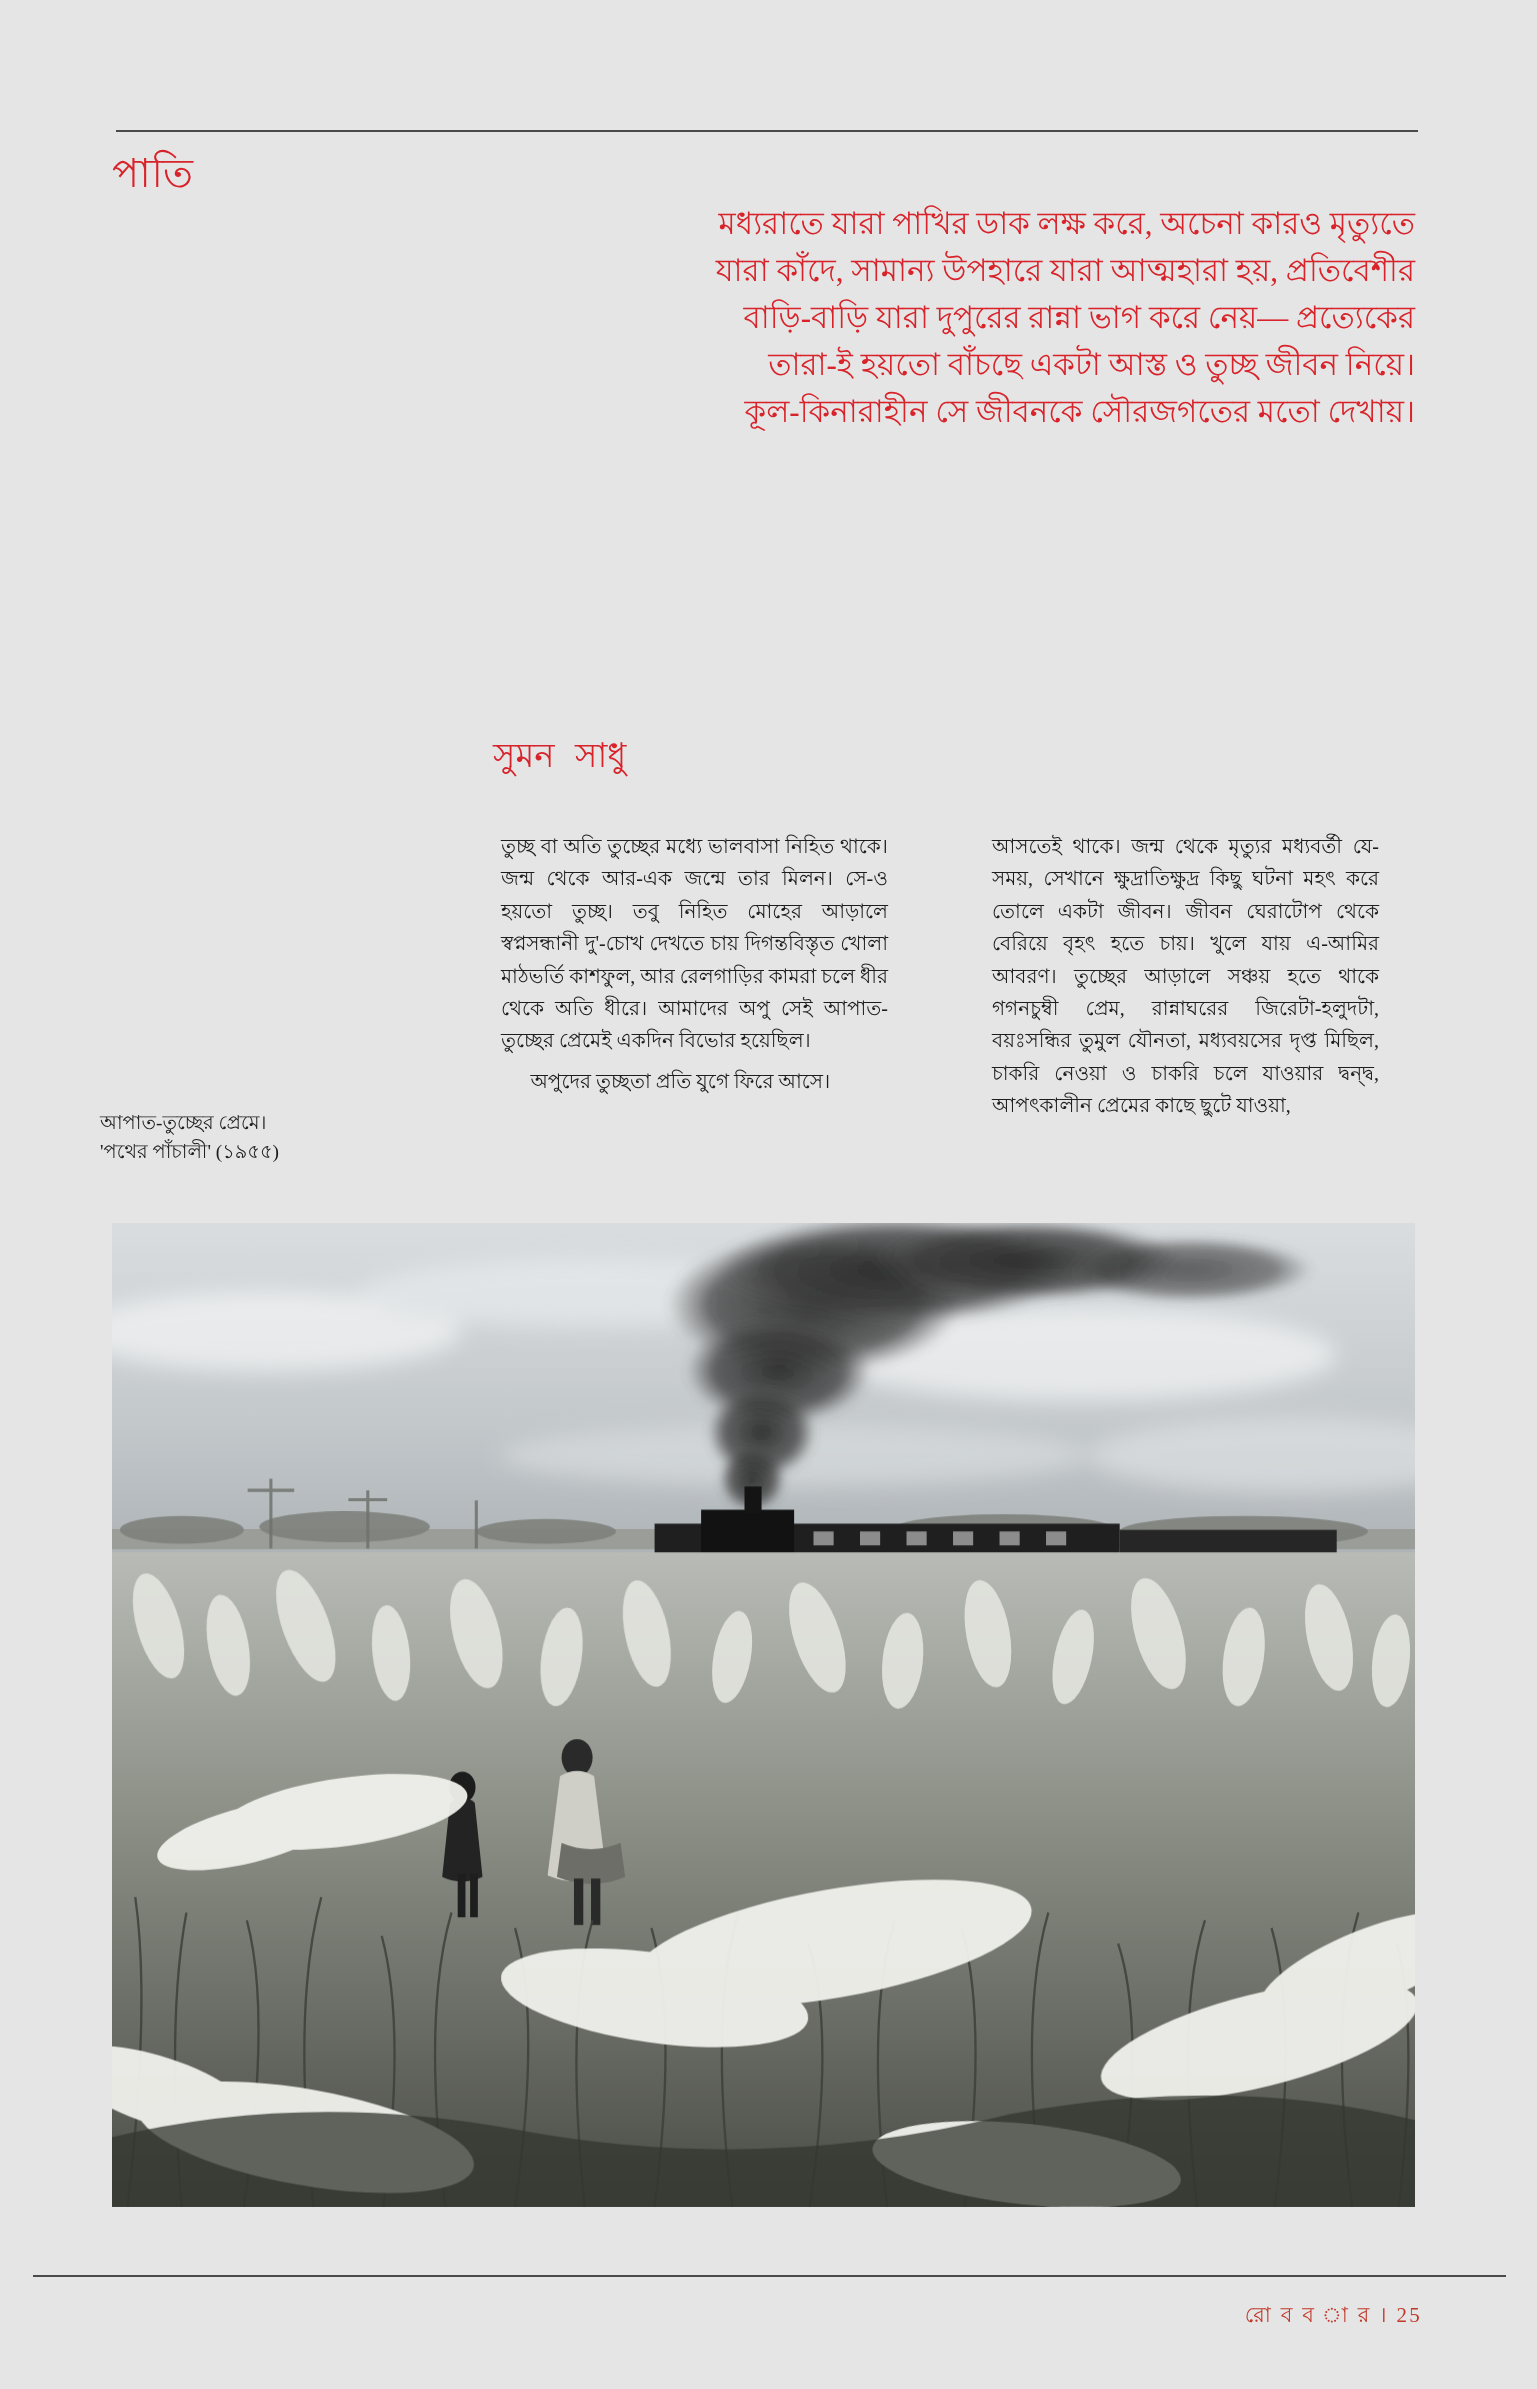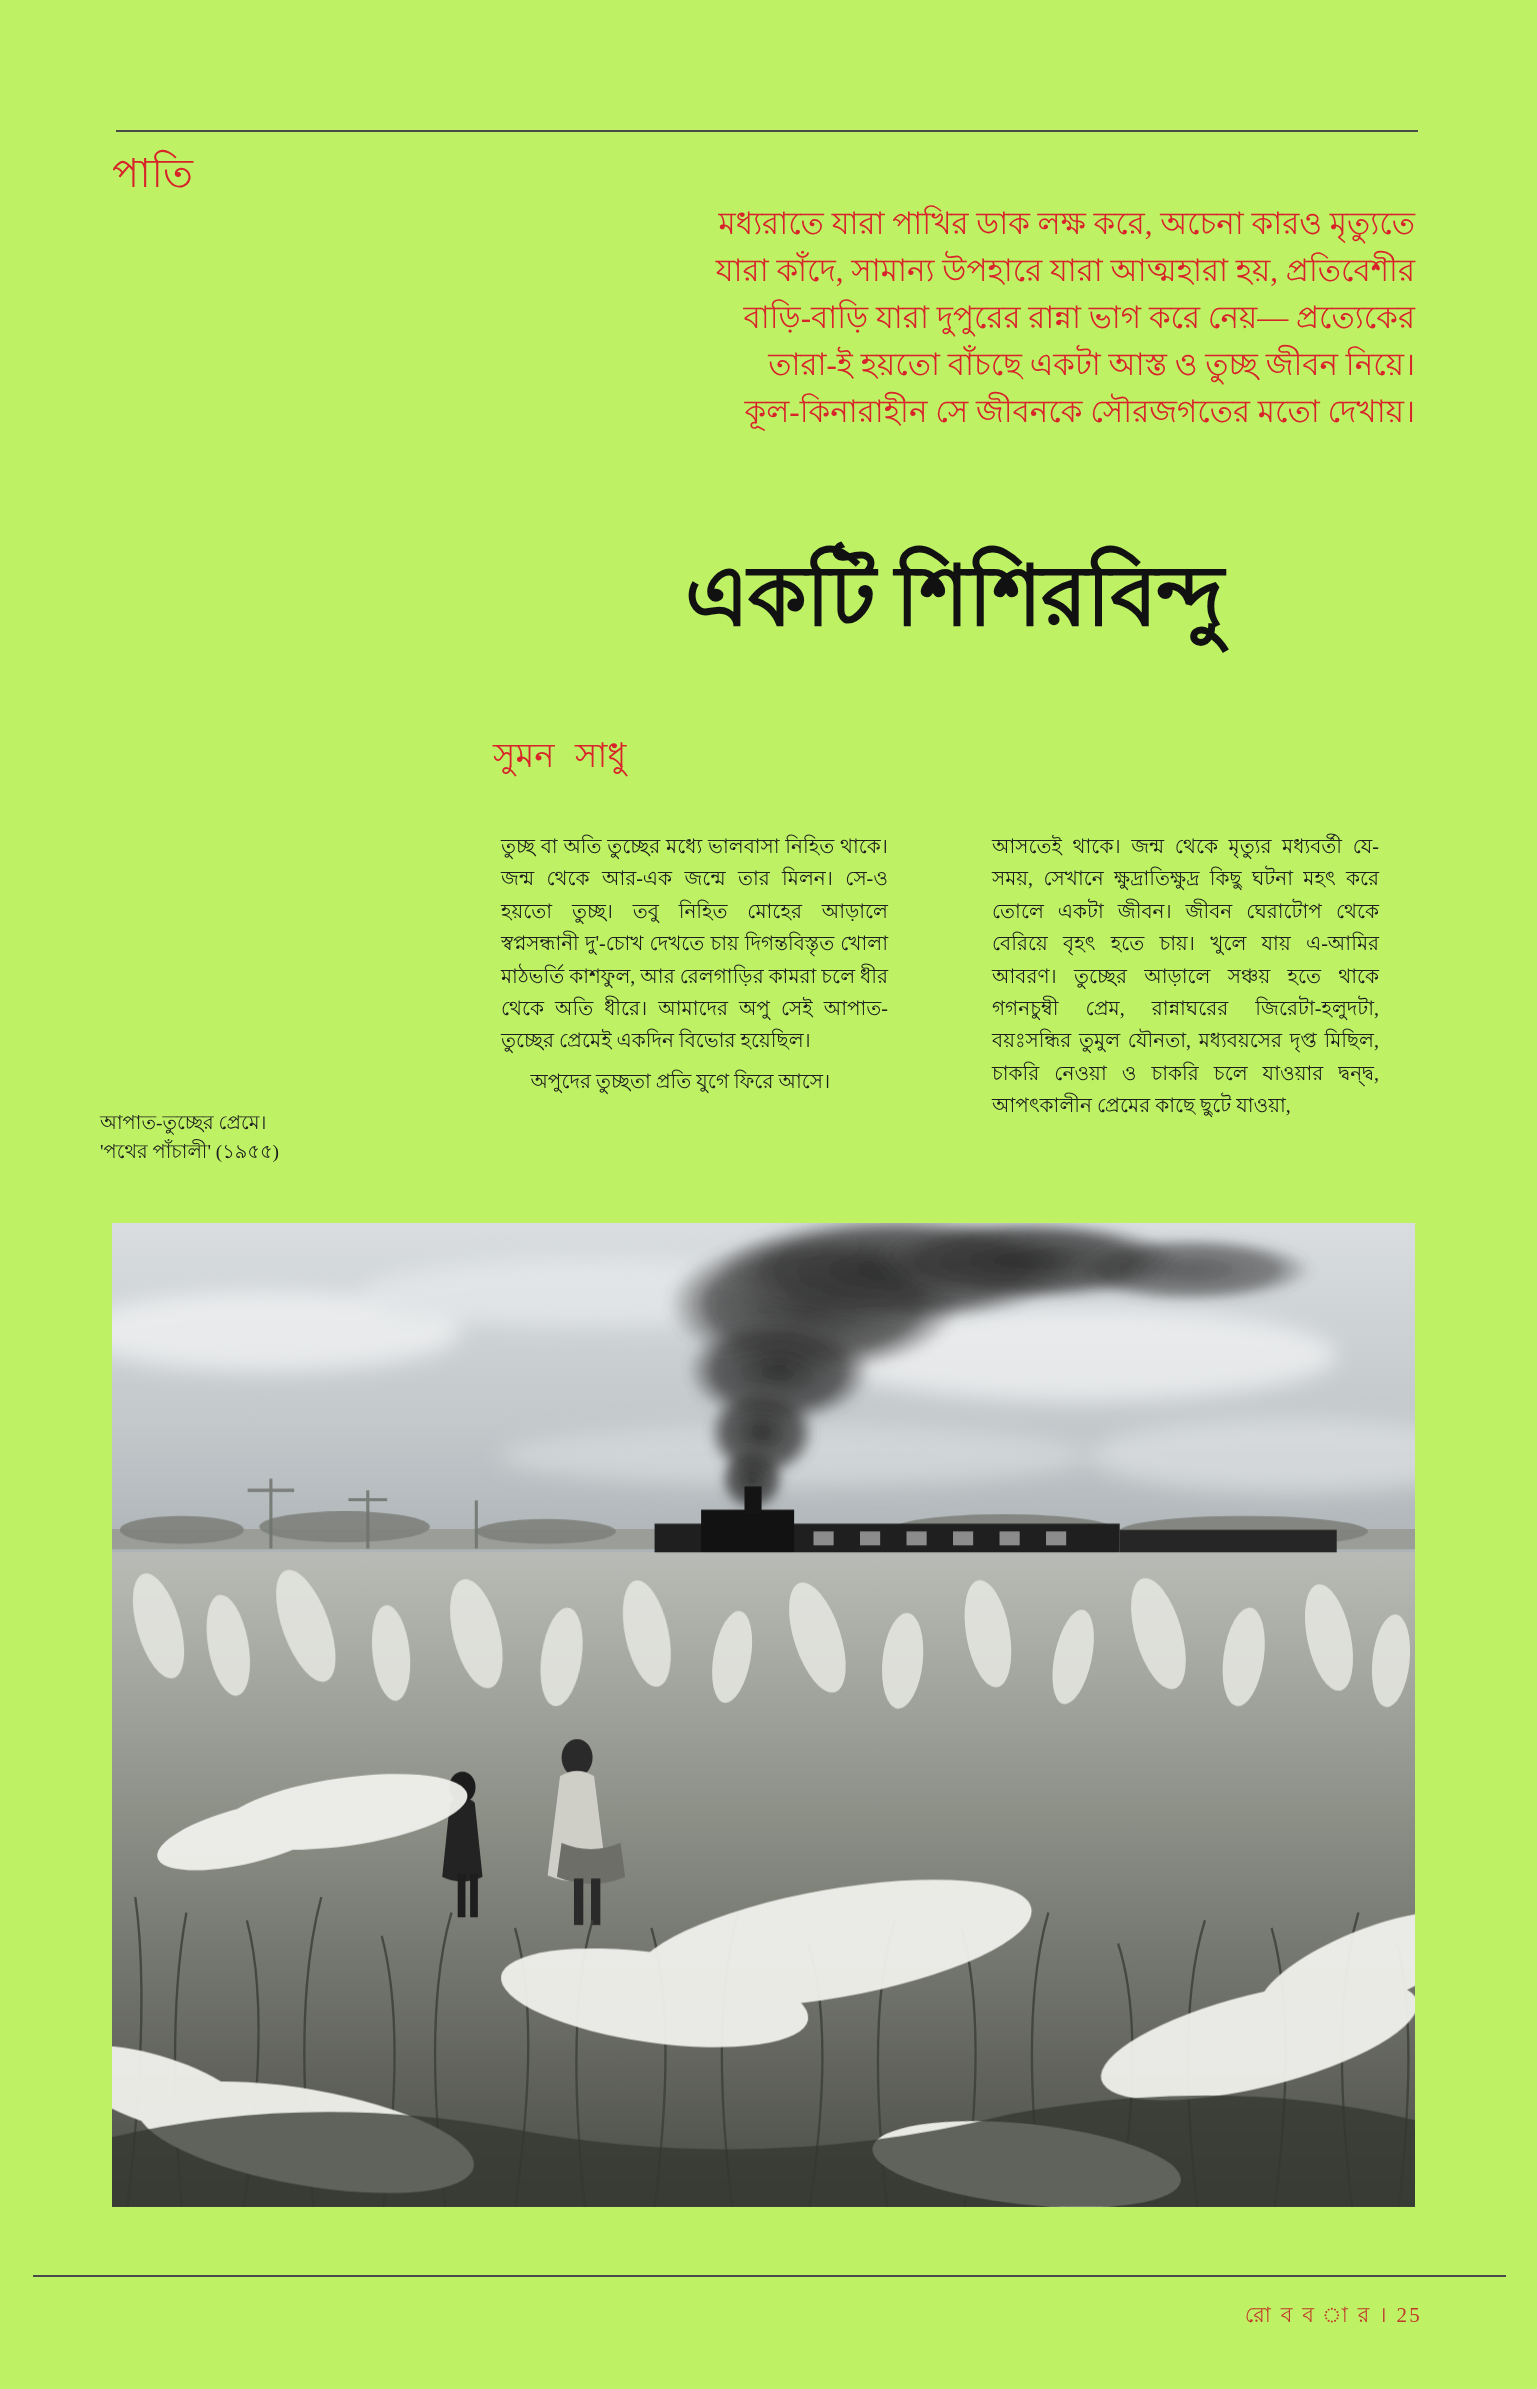--- a/index.html
+++ b/index.html
@@ -11,21 +11,21 @@
     width: 1538px;
     height: 2389px;
     font-family: "Liberation Serif", serif;
     color: #1a1a1a;
     position: relative;
     overflow: hidden;
   }
   .page {
     position: absolute;
     inset: 0;
-    background: #bef264;
+    background: #e5e5e5;
     padding-left: 40px;
   }
   
   .rule-top {
     position: absolute;
     left: 116px;
     top: 130px;
     width: 1302px;
     height: 2.3px;
     background: #4a4a4a;
@@ -147,21 +147,20 @@
   <div class="kicker">পাতি</div>
 
   <div class="standfirst">
     <p>মধ্যরাতে যারা পাখির ডাক লক্ষ করে, অচেনা কারও মৃত্যুতে</p>
     <p>যারা কাঁদে, সামান্য উপহারে যারা আত্মহারা হয়, প্রতিবেশীর</p>
     <p>বাড়ি-বাড়ি যারা দুপুরের রান্না ভাগ করে নেয়— প্রত্যেকের</p>
     <p>তারা-ই হয়তো বাঁচছে একটা আস্ত ও তুচ্ছ জীবন নিয়ে।</p>
     <p>কূল-কিনারাহীন সে জীবনকে সৌরজগতের মতো দেখায়।</p>
   </div>
 
-  <div class="headline">একটি শিশিরবিন্দু</div>
 
   <div class="byline">সুমন সাধু</div>
 
   <div class="col" id="col-1">
     <p>তুচ্ছ বা অতি তুচ্ছের মধ্যে ভালবাসা নিহিত থাকে। জন্ম থেকে আর-এক জন্মে তার মিলন। সে-ও হয়তো তুচ্ছ। তবু নিহিত মোহের আড়ালে স্বপ্নসন্ধানী দু'-চোখ দেখতে চায় দিগন্তবিস্তৃত খোলা মাঠভর্তি কাশফুল, আর রেলগাড়ির কামরা চলে ধীর থেকে অতি ধীরে। আমাদের অপু সেই আপাত-তুচ্ছের প্রেমেই একদিন বিভোর হয়েছিল।</p>
     <p class="indent">অপুদের তুচ্ছতা প্রতি যুগে ফিরে আসে।</p>
   </div>
 
   <div class="col" id="col-2">
     <p>আসতেই থাকে। জন্ম থেকে মৃত্যুর মধ্যবর্তী যে-সময়, সেখানে ক্ষুদ্রাতিক্ষুদ্র কিছু ঘটনা মহৎ করে তোলে একটা জীবন। জীবন ঘেরাটোপ থেকে বেরিয়ে বৃহৎ হতে চায়। খুলে যায় এ-আমির আবরণ। তুচ্ছের আড়ালে সঞ্চয় হতে থাকে গগনচুম্বী প্রেম, রান্নাঘরের জিরেটা-হলুদটা, বয়ঃসন্ধির তুমুল যৌনতা, মধ্যবয়সের দৃপ্ত মিছিল, চাকরি নেওয়া ও চাকরি চলে যাওয়ার দ্বন্দ্ব, আপৎকালীন প্রেমের কাছে ছুটে যাওয়া,</p>

